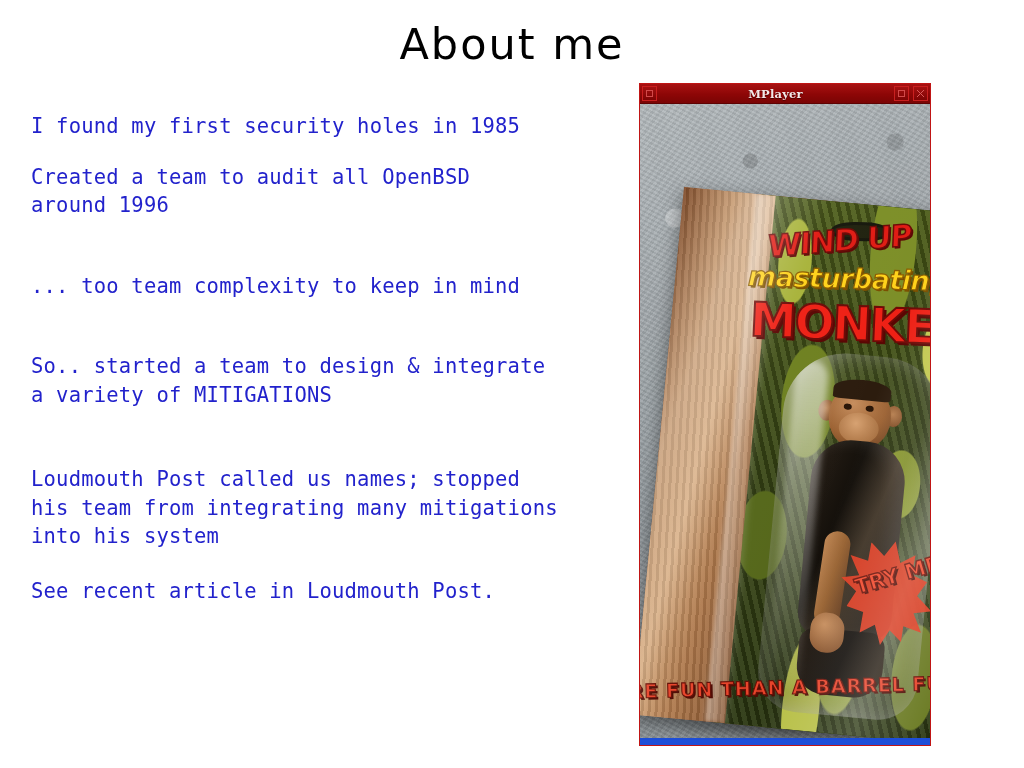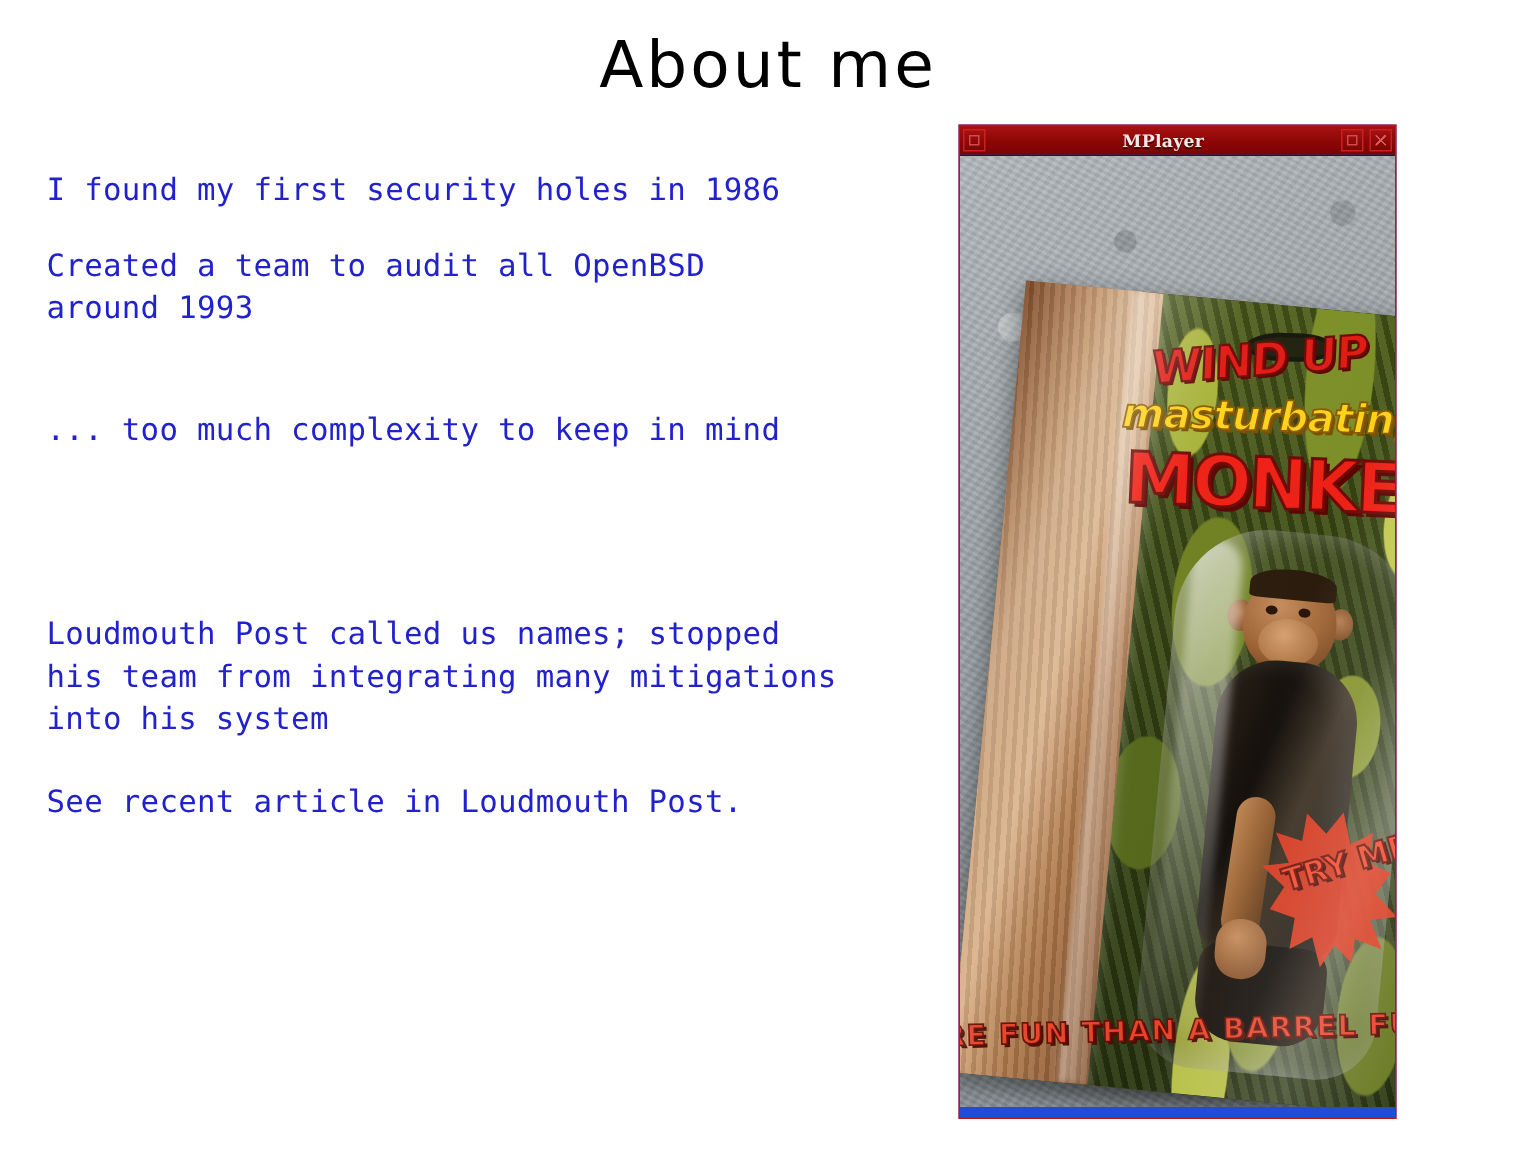--- a/index.html
+++ b/index.html
@@ -349,32 +349,34 @@
     filter: blur(4px);
   }
 </style>
 </head>
 <body>
 
 <div id="slide-title">About me</div>
 
 <div id="body-text">
 
-  <div class="para">I found my first security holes in 1986</div>
+  <div class="para">I found my first security holes in 1985</div>
   <div class="gap-s"></div>
 
   <div class="para">Created a team to audit all OpenBSD
-around 1993</div>
+around 1996</div>
   <div class="gap-m"></div>
 
   <div class="gap-m"></div>
 
-  <div class="para">... too much complexity to keep in mind</div>
+  <div class="para">... too team complexity to keep in mind</div>
   <div class="gap-l"></div>
 
+  <div class="para">So.. started a team to design &amp; integrate
+a variety of MITIGATIONS</div>
   <div class="gap-xl"></div>
 
   <div class="para">Loudmouth Post called us names; stopped
 his team from integrating many mitigations
 into his system</div>
   <div class="gap-m"></div>
 
   <div class="para">See recent article in Loudmouth Post.</div>
 </div>
 

